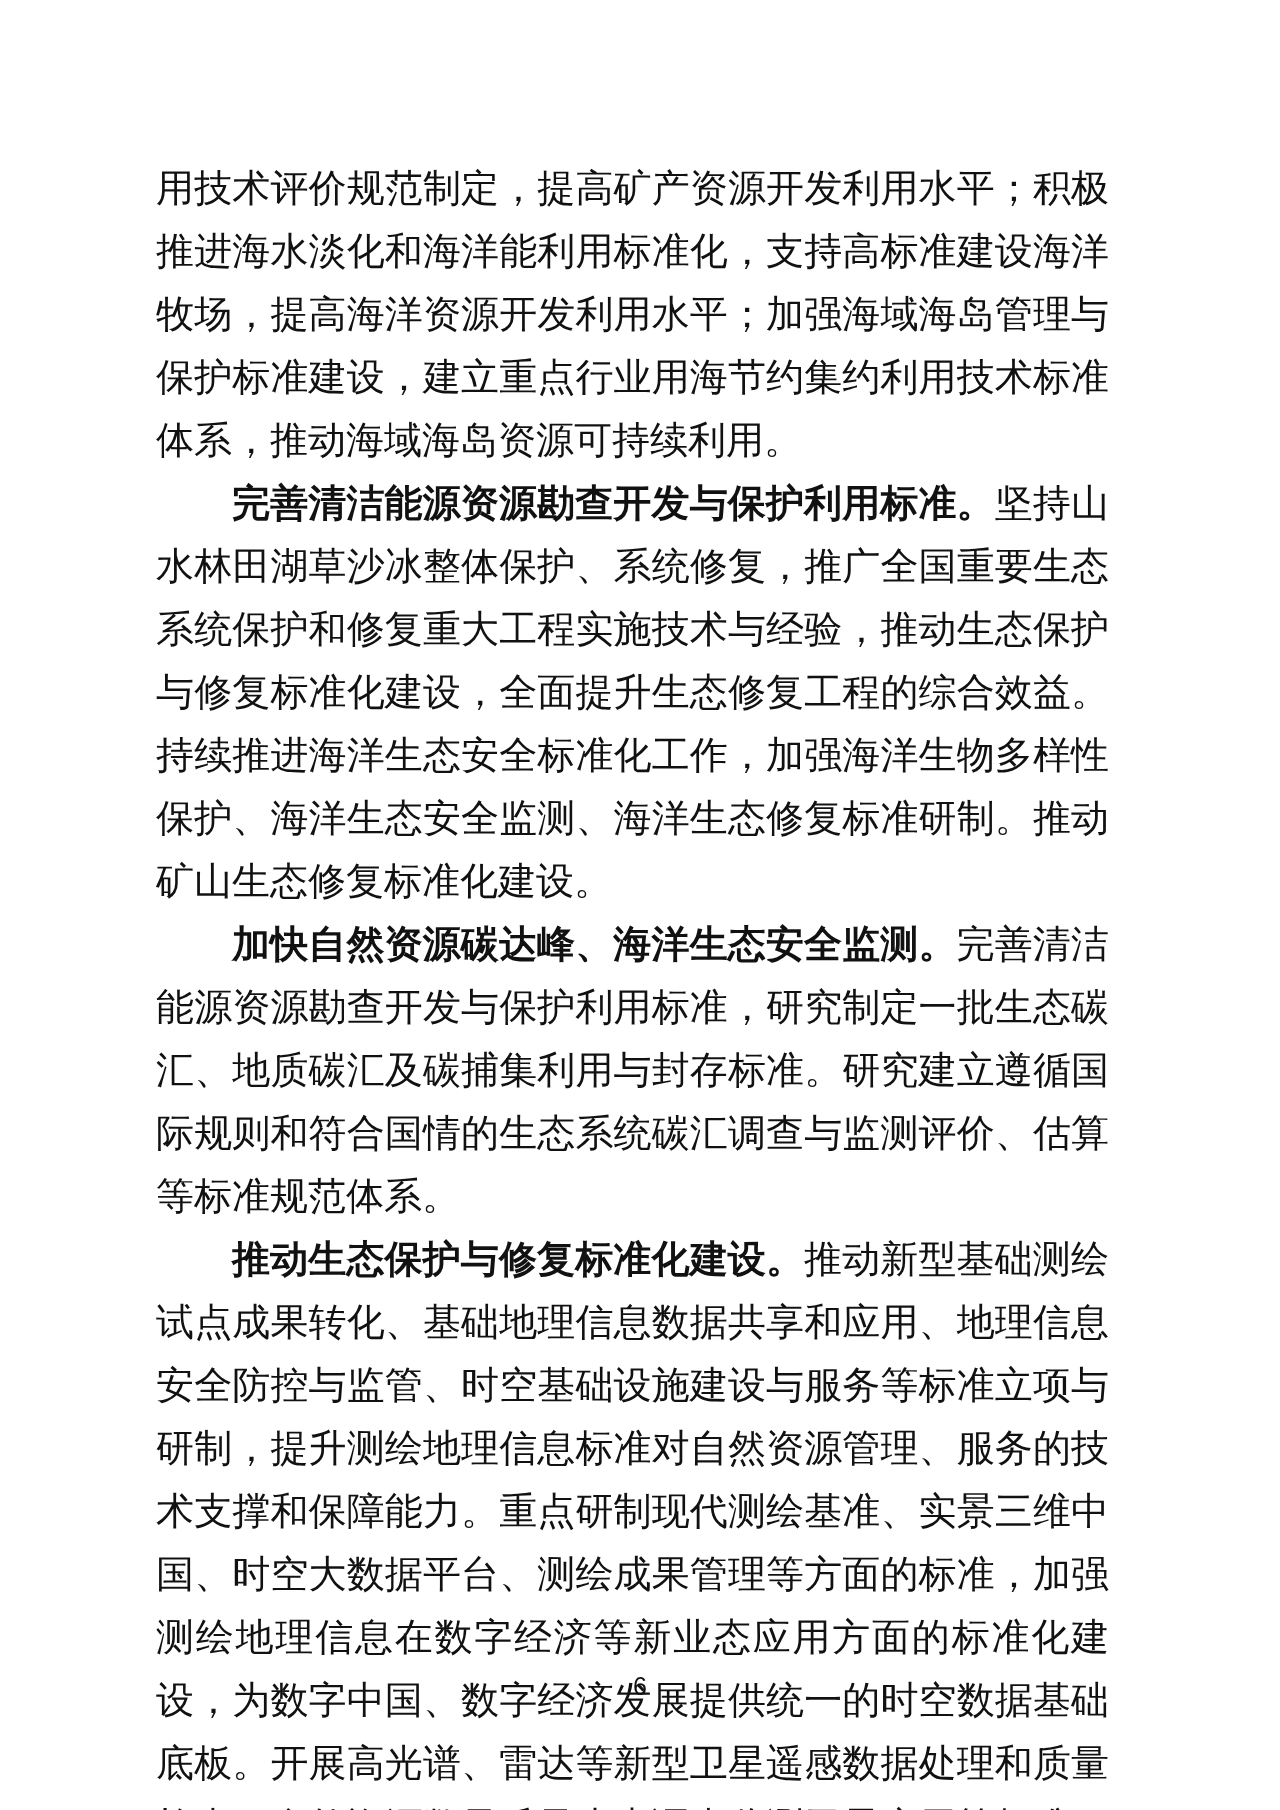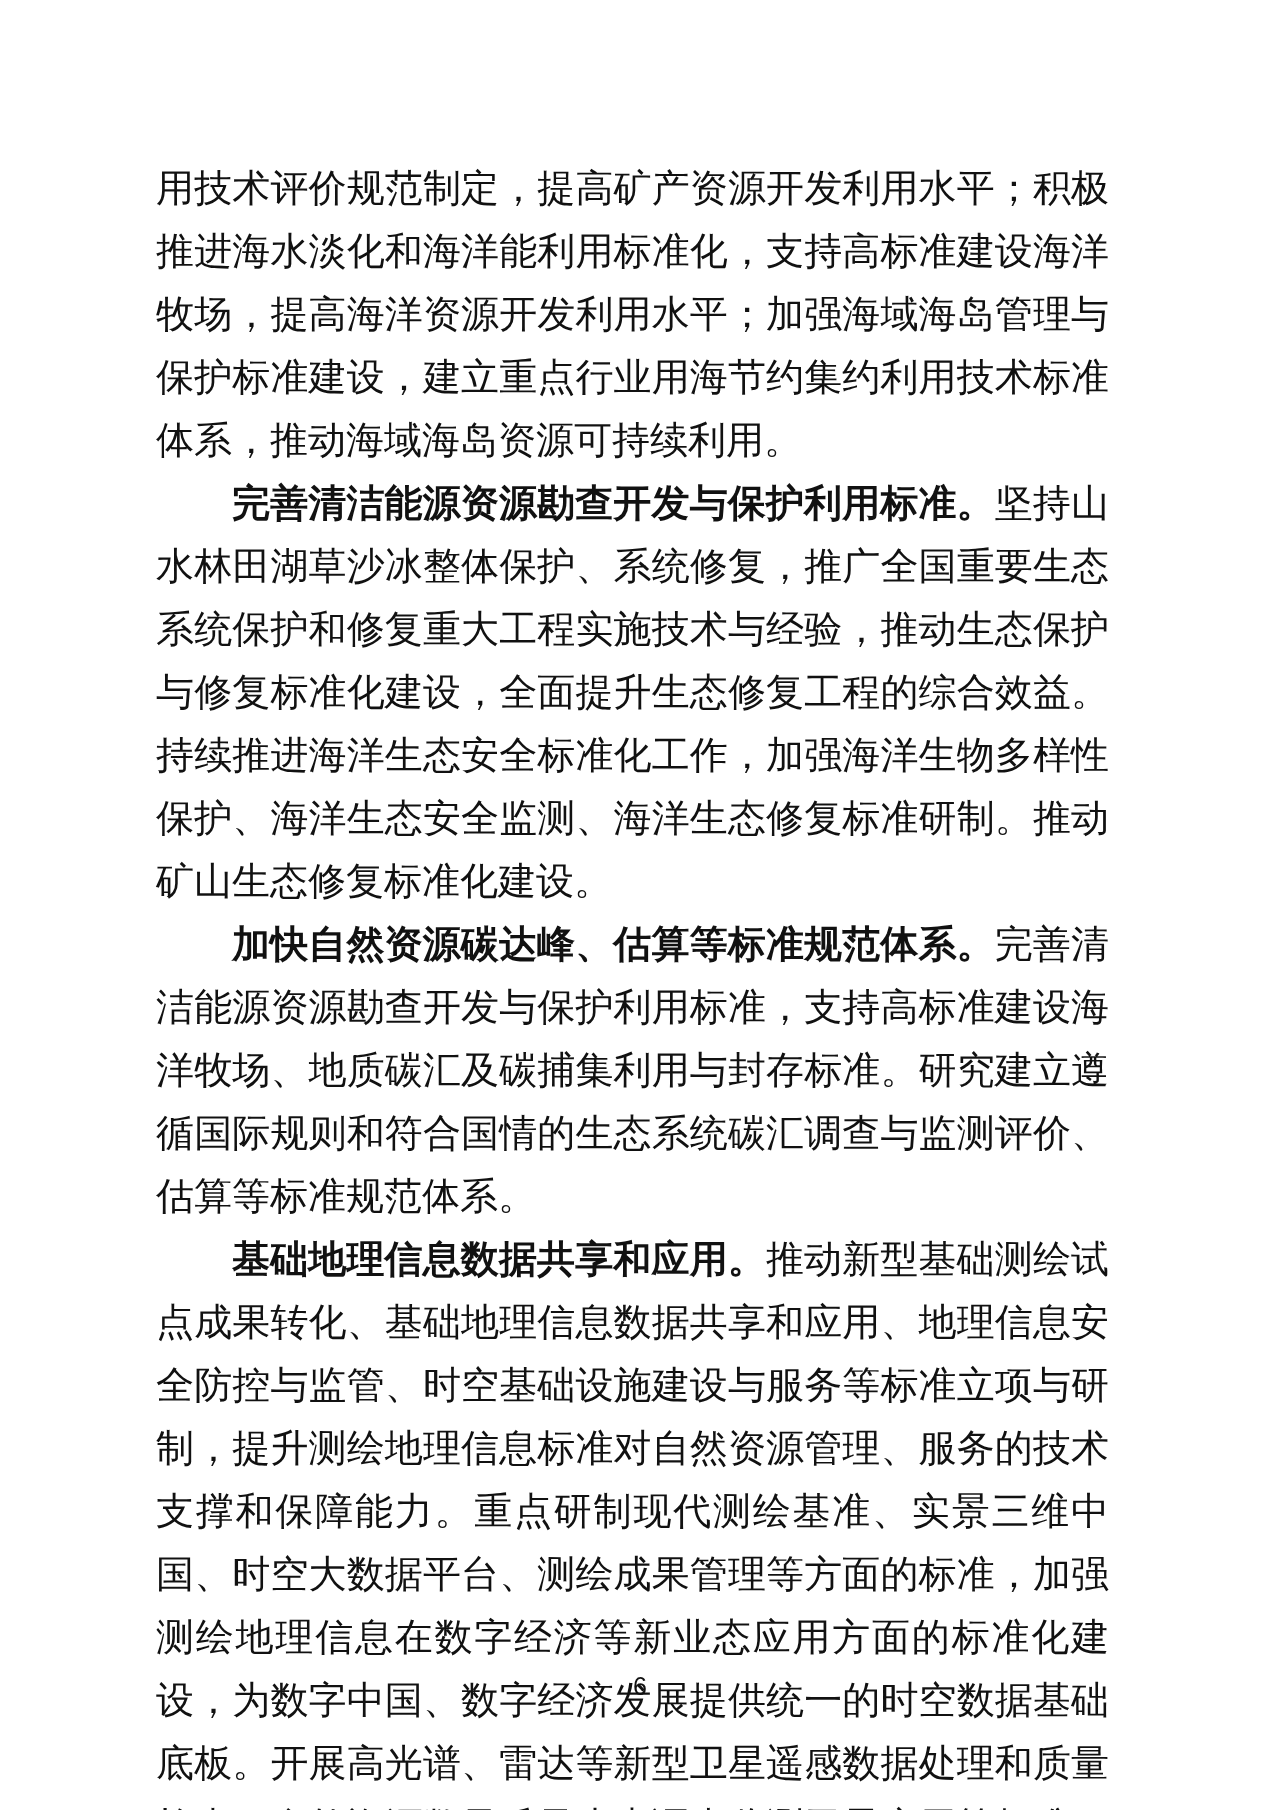--- a/index.html
+++ b/index.html
@@ -47,17 +47,17 @@
     line-height: 36px;
     color: #111111;
   }
 </style>
 </head>
 <body>
 
 <div class="text-block">
   <p class="no-indent"><span>用技术评价规范制定，提高矿产资源开发利用水平；积极推进海水淡化和海洋能利用标准化，支持高标准建设海洋牧场，提高海洋资源开发利用水平；加强海域海岛管理与保护标准建设，建立重点行业用海节约集约利用技术标准体系，推动海域海岛资源可持续利用。</span></p>
   <p><span class="para-lead">完善清洁能源资源勘查开发与保护利用标准。</span><span>坚持山水林田湖草沙冰整体保护、系统修复，推广全国重要生态系统保护和修复重大工程实施技术与经验，推动生态保护与修复标准化建设，全面提升生态修复工程的综合效益。持续推进海洋生态安全标准化工作，加强海洋生物多样性保护、海洋生态安全监测、海洋生态修复标准研制。推动矿山生态修复标准化建设。</span></p>
-  <p><span class="para-lead">加快自然资源碳达峰、估算等标准规范体系。</span><span>完善清洁能源资源勘查开发与保护利用标准，支持高标准建设海洋牧场、地质碳汇及碳捕集利用与封存标准。研究建立遵循国际规则和符合国情的生态系统碳汇调查与监测评价、估算等标准规范体系。</span></p>
-  <p><span class="para-lead">基础地理信息数据共享和应用。</span><span>推动新型基础测绘试点成果转化、基础地理信息数据共享和应用、地理信息安全防控与监管、时空基础设施建设与服务等标准立项与研制，提升测绘地理信息标准对自然资源管理、服务的技术支撑和保障能力。重点研制现代测绘基准、实景三维中国、时空大数据平台、测绘成果管理等方面的标准，加强测绘地理信息在数字经济等新业态应用方面的标准化建设，为数字中国、数字经济发展提供统一的时空数据基础底板。开展高光谱、雷达等新型卫星遥感数据处理和质量检查、自然资源数量质量生态调查监测卫星应用等标准研制，为</span></p>
+  <p><span class="para-lead">加快自然资源碳达峰、海洋生态安全监测。</span><span>完善清洁能源资源勘查开发与保护利用标准，研究制定一批生态碳汇、地质碳汇及碳捕集利用与封存标准。研究建立遵循国际规则和符合国情的生态系统碳汇调查与监测评价、估算等标准规范体系。</span></p>
+  <p><span class="para-lead">推动生态保护与修复标准化建设。</span><span>推动新型基础测绘试点成果转化、基础地理信息数据共享和应用、地理信息安全防控与监管、时空基础设施建设与服务等标准立项与研制，提升测绘地理信息标准对自然资源管理、服务的技术支撑和保障能力。重点研制现代测绘基准、实景三维中国、时空大数据平台、测绘成果管理等方面的标准，加强测绘地理信息在数字经济等新业态应用方面的标准化建设，为数字中国、数字经济发展提供统一的时空数据基础底板。开展高光谱、雷达等新型卫星遥感数据处理和质量检查、自然资源数量质量生态调查监测卫星应用等标准研制，为</span></p>
 </div>
 
 <div class="page-number">6</div>
 
 </body></html>

